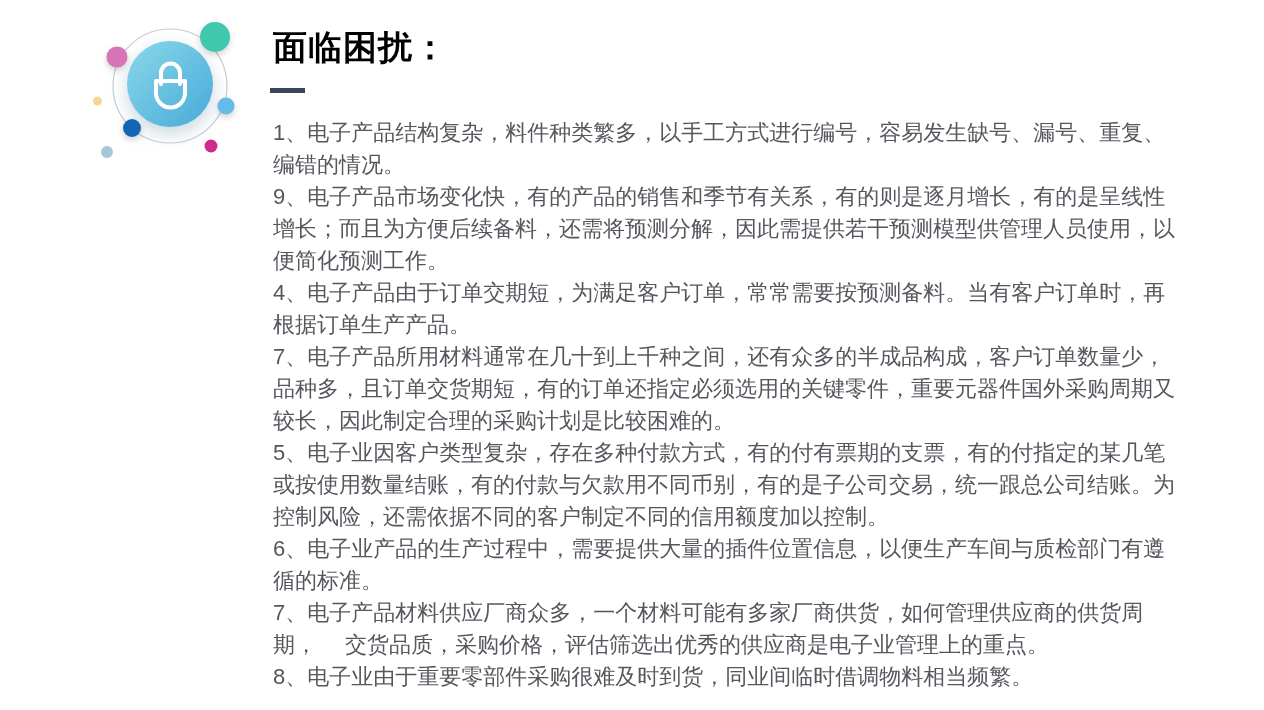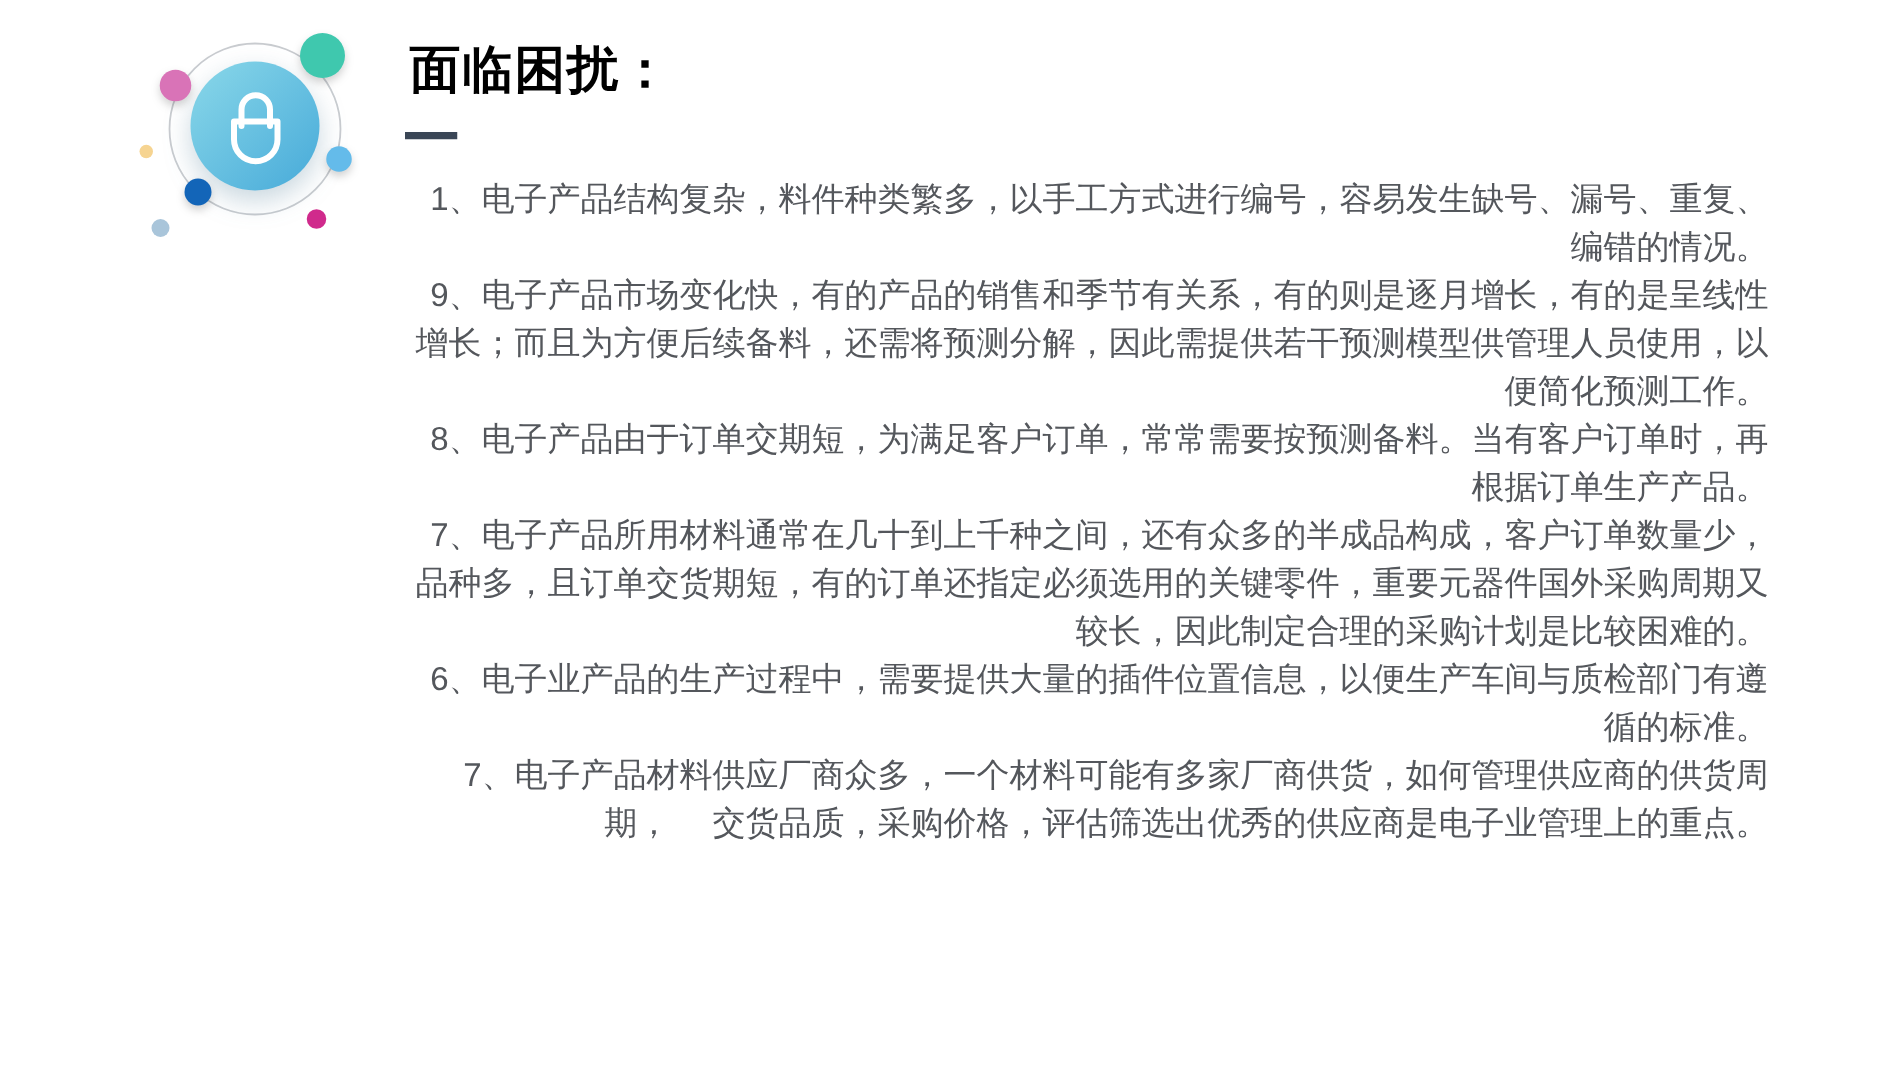--- a/index.html
+++ b/index.html
@@ -39,21 +39,21 @@
     margin-top: 20px;
     margin-left: -3px;
   }
   .issue-list { margin-top: 24px; }
   .issue-list p {
     margin: 0;
     font-size: 22px;
     line-height: 32px;
     font-weight: 400;
     color: #54575c;
-    text-align: right;
+    text-align: left;
   }
 </style>
 </head>
 <body>
 
 <div class="slide">
 
   <svg class="deco" viewBox="0 0 164 172" xmlns="http://www.w3.org/2000/svg">
     <defs>
       <linearGradient id="mainGrad" x1="0" y1="0" x2="1" y2="1">
@@ -83,20 +83,22 @@
   <div class="content">
     <h1 class="title">面临困扰：</h1>
 
     <svg class="accent-bar" width="35" height="5" viewBox="0 0 35 5" xmlns="http://www.w3.org/2000/svg">
       <rect x="0" y="0" width="35" height="5" fill="#3a4656"></rect>
     </svg>
 
     <div class="issue-list">
       <p>1、电子产品结构复杂，料件种类繁多，以手工方式进行编号，容易发生缺号、漏号、重复、编错的情况。</p>
       <p>9、电子产品市场变化快，有的产品的销售和季节有关系，有的则是逐月增长，有的是呈线性增长；而且为方便后续备料，还需将预测分解，因此需提供若干预测模型供管理人员使用，以便简化预测工作。</p>
-      <p>8、电子产品由于订单交期短，为满足客户订单，常常需要按预测备料。当有客户订单时，再根据订单生产产品。</p>
+      <p>4、电子产品由于订单交期短，为满足客户订单，常常需要按预测备料。当有客户订单时，再根据订单生产产品。</p>
       <p>7、电子产品所用材料通常在几十到上千种之间，还有众多的半成品构成，客户订单数量少，品种多，且订单交货期短，有的订单还指定必须选用的关键零件，重要元器件国外采购周期又较长，因此制定合理的采购计划是比较困难的。</p>
+      <p>5、电子业因客户类型复杂，存在多种付款方式，有的付有票期的支票，有的付指定的某几笔或按使用数量结账，有的付款与欠款用不同币别，有的是子公司交易，统一跟总公司结账。为控制风险，还需依据不同的客户制定不同的信用额度加以控制。</p>
       <p>6、电子业产品的生产过程中，需要提供大量的插件位置信息，以便生产车间与质检部门有遵循的标准。</p>
       <p>7、电子产品材料供应厂商众多，一个材料可能有多家厂商供货，如何管理供应商的供货周期，　 交货品质，采购价格，评估筛选出优秀的供应商是电子业管理上的重点。</p>
+      <p>8、电子业由于重要零部件采购很难及时到货，同业间临时借调物料相当频繁。</p>
     </div>
   </div>
 
 </div>
 
 </body></html>

